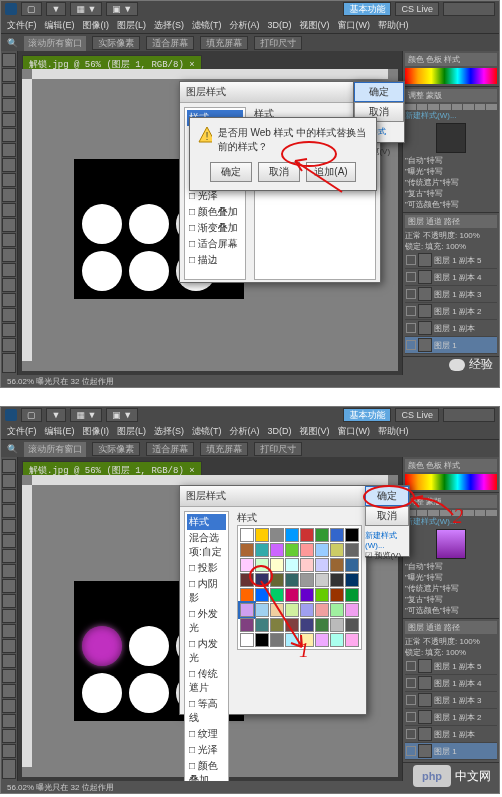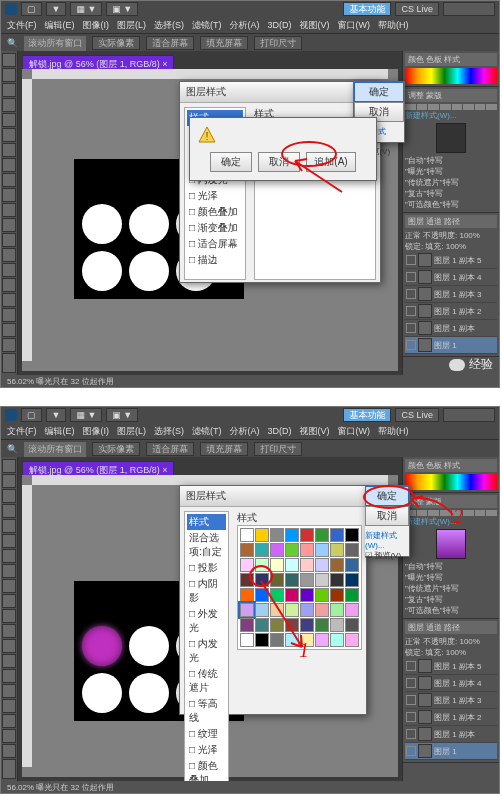--- a/index.html
+++ b/index.html
@@ -35,21 +35,21 @@
   .bluechip{background:#5fa7e0;color:#fff;}
   .appbar .right{margin-left:auto;display:flex;gap:4px;}
   .menubar {
     background:#494949;height:16px;display:flex;align-items:center;color:#ddd;font-size:9px;gap:8px;padding:0 6px;border-bottom:1px solid #2e2e2e;
   }
   .optbar{background:#494949;height:18px;border-bottom:1px solid #2e2e2e;display:flex;align-items:center;padding:0 6px;gap:6px;color:#bbb;font-size:9px;}
   .workspace{position:absolute;top:50px;left:0;right:0;bottom:12px;background:#494949;display:flex;}
   .toolbox{width:14px;background:#535353;border-right:1px solid #2e2e2e;display:flex;flex-direction:column;gap:1px;padding:2px 1px;}
   .tool{width:12px;height:12px;background:#6a6a6a;border:1px solid #333;}
   .canvas-wrap{flex:1;position:relative;background:#3a3a3a;padding:4px;}
-  .doc-tab{background:#6d28d9;color:#ddd;font-size:9px;padding:2px 6px;display:inline-block;border:1px solid #333;}
+  .doc-tab{background:#4d7c0f;color:#ddd;font-size:9px;padding:2px 6px;display:inline-block;border:1px solid #333;font-family:Liberation Mono, monospace;}
   .canvas-area{background:#808080;position:absolute;top:18px;left:4px;right:4px;bottom:4px;}
   .ruler-top{position:absolute;top:0;left:10px;right:10px;height:10px;background:#ddd;}
   .ruler-left{position:absolute;top:10px;left:0;bottom:10px;width:10px;background:#ddd;}
   .art{position:absolute;background:#000;}
   .circle{position:absolute;border-radius:50%;background:#fff;}
   .purple{background:#c030c0;}
   
   .right-panels{width:96px;background:#535353;border-left:1px solid #2e2e2e;color:#ccc;font-size:8px;}
   .rp-sec{border-bottom:1px solid #333;padding:2px;}
   .rp-title{background:#686868;padding:1px 3px;margin-bottom:2px;display:flex;gap:2px;}
@@ -291,20 +291,21 @@
     <div style="margin-top:4px;font-size:8px;color:#06c">新建样式(W)...</div>
     <div style="font-size:8px">☑ 预览(V)</div>
   </div>
 
   <div class="alert" style="left:188px;top:116px;width:170px">
     <div style="display:flex;align-items:flex-start">
       <svg width="18" height="18">
           <polygon points="9,1 17,16 1,16" fill="#ffd24a" stroke="#b08000"></polygon>
           <text x="9" y="14" text-anchor="middle" font-size="11" fill="#553">!</text>
         </svg>
+      <span>是否用 Web 样式 中的样式替换当前的样式？</span>
     </div>
     <div class="row-btn">
       <span class="btn" style="width:40px">确定</span>
       <span class="btn" style="width:40px">取消</span>
       <span class="btn" style="width:48px">追加(A)</span>
     </div>
   </div>
 
   <div class="ann" style="left:280px;top:140px;width:52px;height:22px"></div>
   <svg class="ann-arrow" style="left:286px;top:156px;width:60px;height:40px">
@@ -581,13 +582,17 @@
       <path d="M4 4 L45 70 M45 70 L44 58 M45 70 L34 66"></path>
     </svg>
   <svg class="ann-arrow" style="left:406px;top:88px;width:50px;height:30px">
       <path d="M4 4 Q30 0 46 20 M4 4 L12 12 M4 4 L16 1"></path>
     </svg>
   <div class="red-num" style="left:298px;top:232px">1</div>
   <div class="red-num" style="left:452px;top:98px">2</div>
 
   <div class="statusbar">56.02%   曝光只在 32 位起作用</div>
 
+  <div class="php-wm">
+    <div class="bx">php</div>
+    <div class="tx">中文网</div>
+  </div>
 </div>
 
 </body></html>

